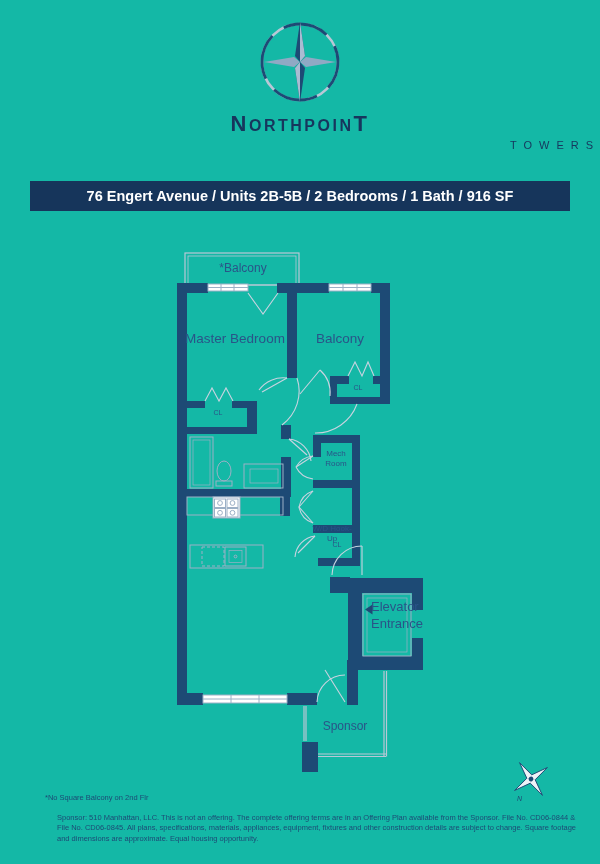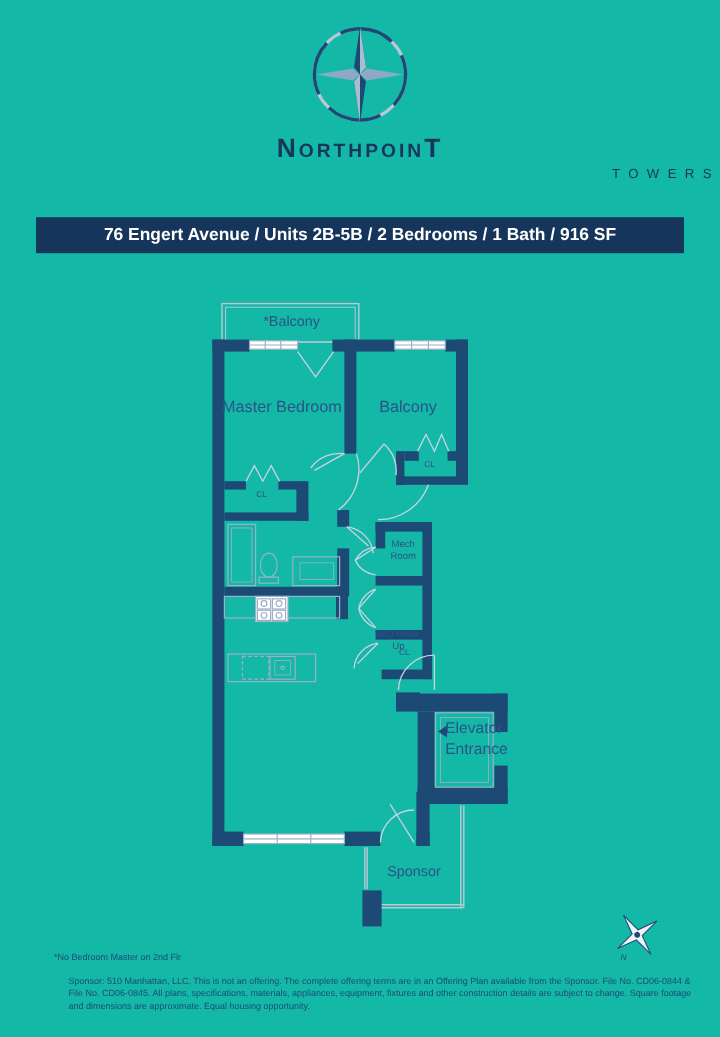--- a/index.html
+++ b/index.html
@@ -224,15 +224,15 @@
   <div class="abs lbl lbl-room   l-bedroom">Balcony</div>
   <div class="abs lbl lbl-cl     l-cl-bedroom">CL</div>
   <div class="abs lbl lbl-cl     l-cl-master">CL</div>
   <div class="abs lbl lbl-sm     l-mech">Mech Room</div>
   <div class="abs lbl lbl-sm     l-wd">W/D Hook-Up</div>
   <div class="abs lbl lbl-cl     l-cl-hall">CL</div>
   <div class="abs lbl            l-elevator">Elevator Entrance</div>
   <div class="abs lbl lbl-balcony l-balcony-bottom">Sponsor</div>
 
   <div class="abs north-label">N</div>
-  <div class="abs footnote">*No Bedroom Master on 2nd Flr</div>
+  <div class="abs footnote">*No Square Balcony on 2nd Flr</div>
   <div class="abs disclaimer">Sponsor: 510 Manhattan, LLC. This is not an offering. The complete offering terms are in an Offering Plan available from the Sponsor. File No. CD06-0844 &amp; File No. CD06-0845. All plans, specifications, materials, appliances, equipment, fixtures and other construction details are subject to change. Square footage and dimensions are approximate. Equal housing opportunity.</div>
 </div>
 
 </body></html>

